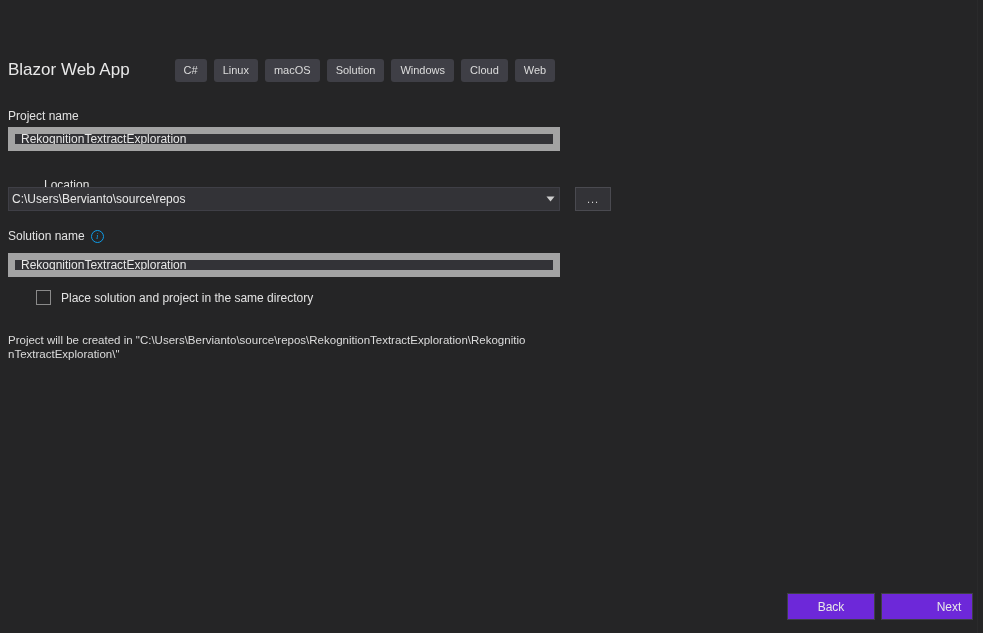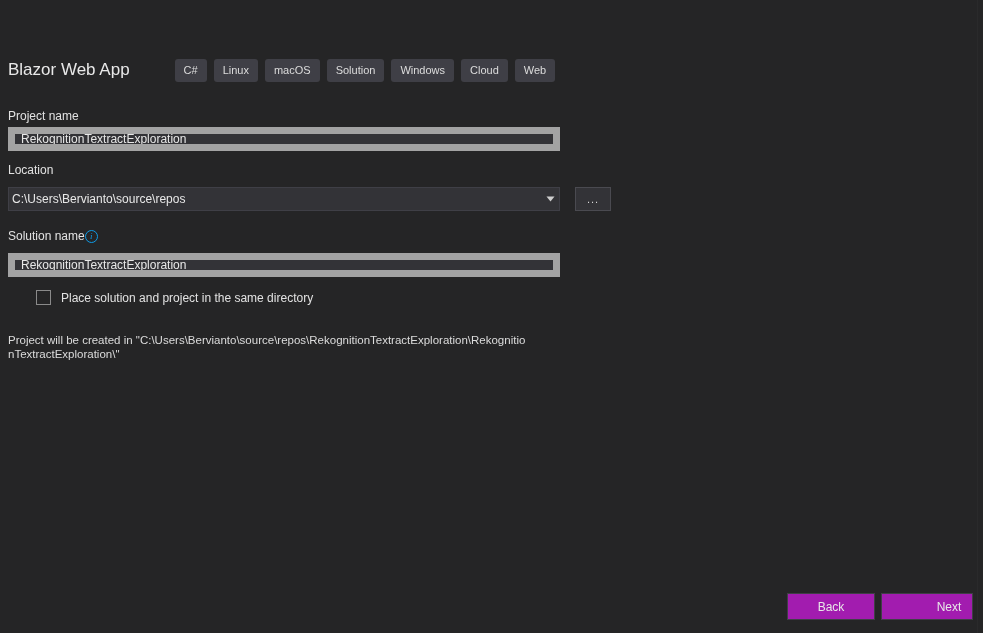--- a/index.html
+++ b/index.html
@@ -75,20 +75,21 @@
     font-size: 12px;
     color: #e2e2e2;
     white-space: nowrap;
   }
 
   .label-with-icon {
     position: absolute;
     left: 8px;
     display: flex;
     align-items: center;
+    gap: 6px;
     font-size: 12px;
     color: #e2e2e2;
     white-space: nowrap;
   }
 
   .info-icon {
     display: inline-block;
     width: 13px;
     height: 13px;
     line-height: 11px;
@@ -195,21 +196,21 @@
     line-height: 14px;
     width: 520px;
     word-break: break-all;
     white-space: pre-wrap;
   }
 
   
   .footer-btn {
     position: absolute;
     height: 27px;
-    background: #a21caf;
+    background: #6d28d9;
     border: 1px solid #3f3f46;
     color: #e8e8e8;
     font-size: 12px;
     font-family: "Liberation Sans", sans-serif;
     display: flex;
     align-items: center;
     justify-content: center;
     padding: 0;
   }
 
@@ -241,21 +242,21 @@
       <span class="tag">Windows</span>
       <span class="tag">Cloud</span>
       <span class="tag">Web</span>
     </div>
   </div>
 
   <div class="field-label" style="top:109px;">Project name</div>
 
   <input class="text-input" style="top: 127px; width: 552px;" type="text" value="RekognitionTextractExploration">
 
-  <div class="field-label" style="top:163px;">Location</div>
+  <div class="field-label" style="top:178px;margin-left:36px;">Location</div>
 
   <div class="combo-wrap" style="top:187px; width:552px;">
     <div class="combo-value">C:\Users\Bervianto\source\repos</div>
     <div class="combo-arrow">
       <svg width="9" height="6" viewBox="0 0 9 6" aria-hidden="true">
         <path d="M0.5 0.5 L8.5 0.5 L4.5 5.5 Z" fill="#cfcfcf"></path>
       </svg>
     </div>
   </div>
 

